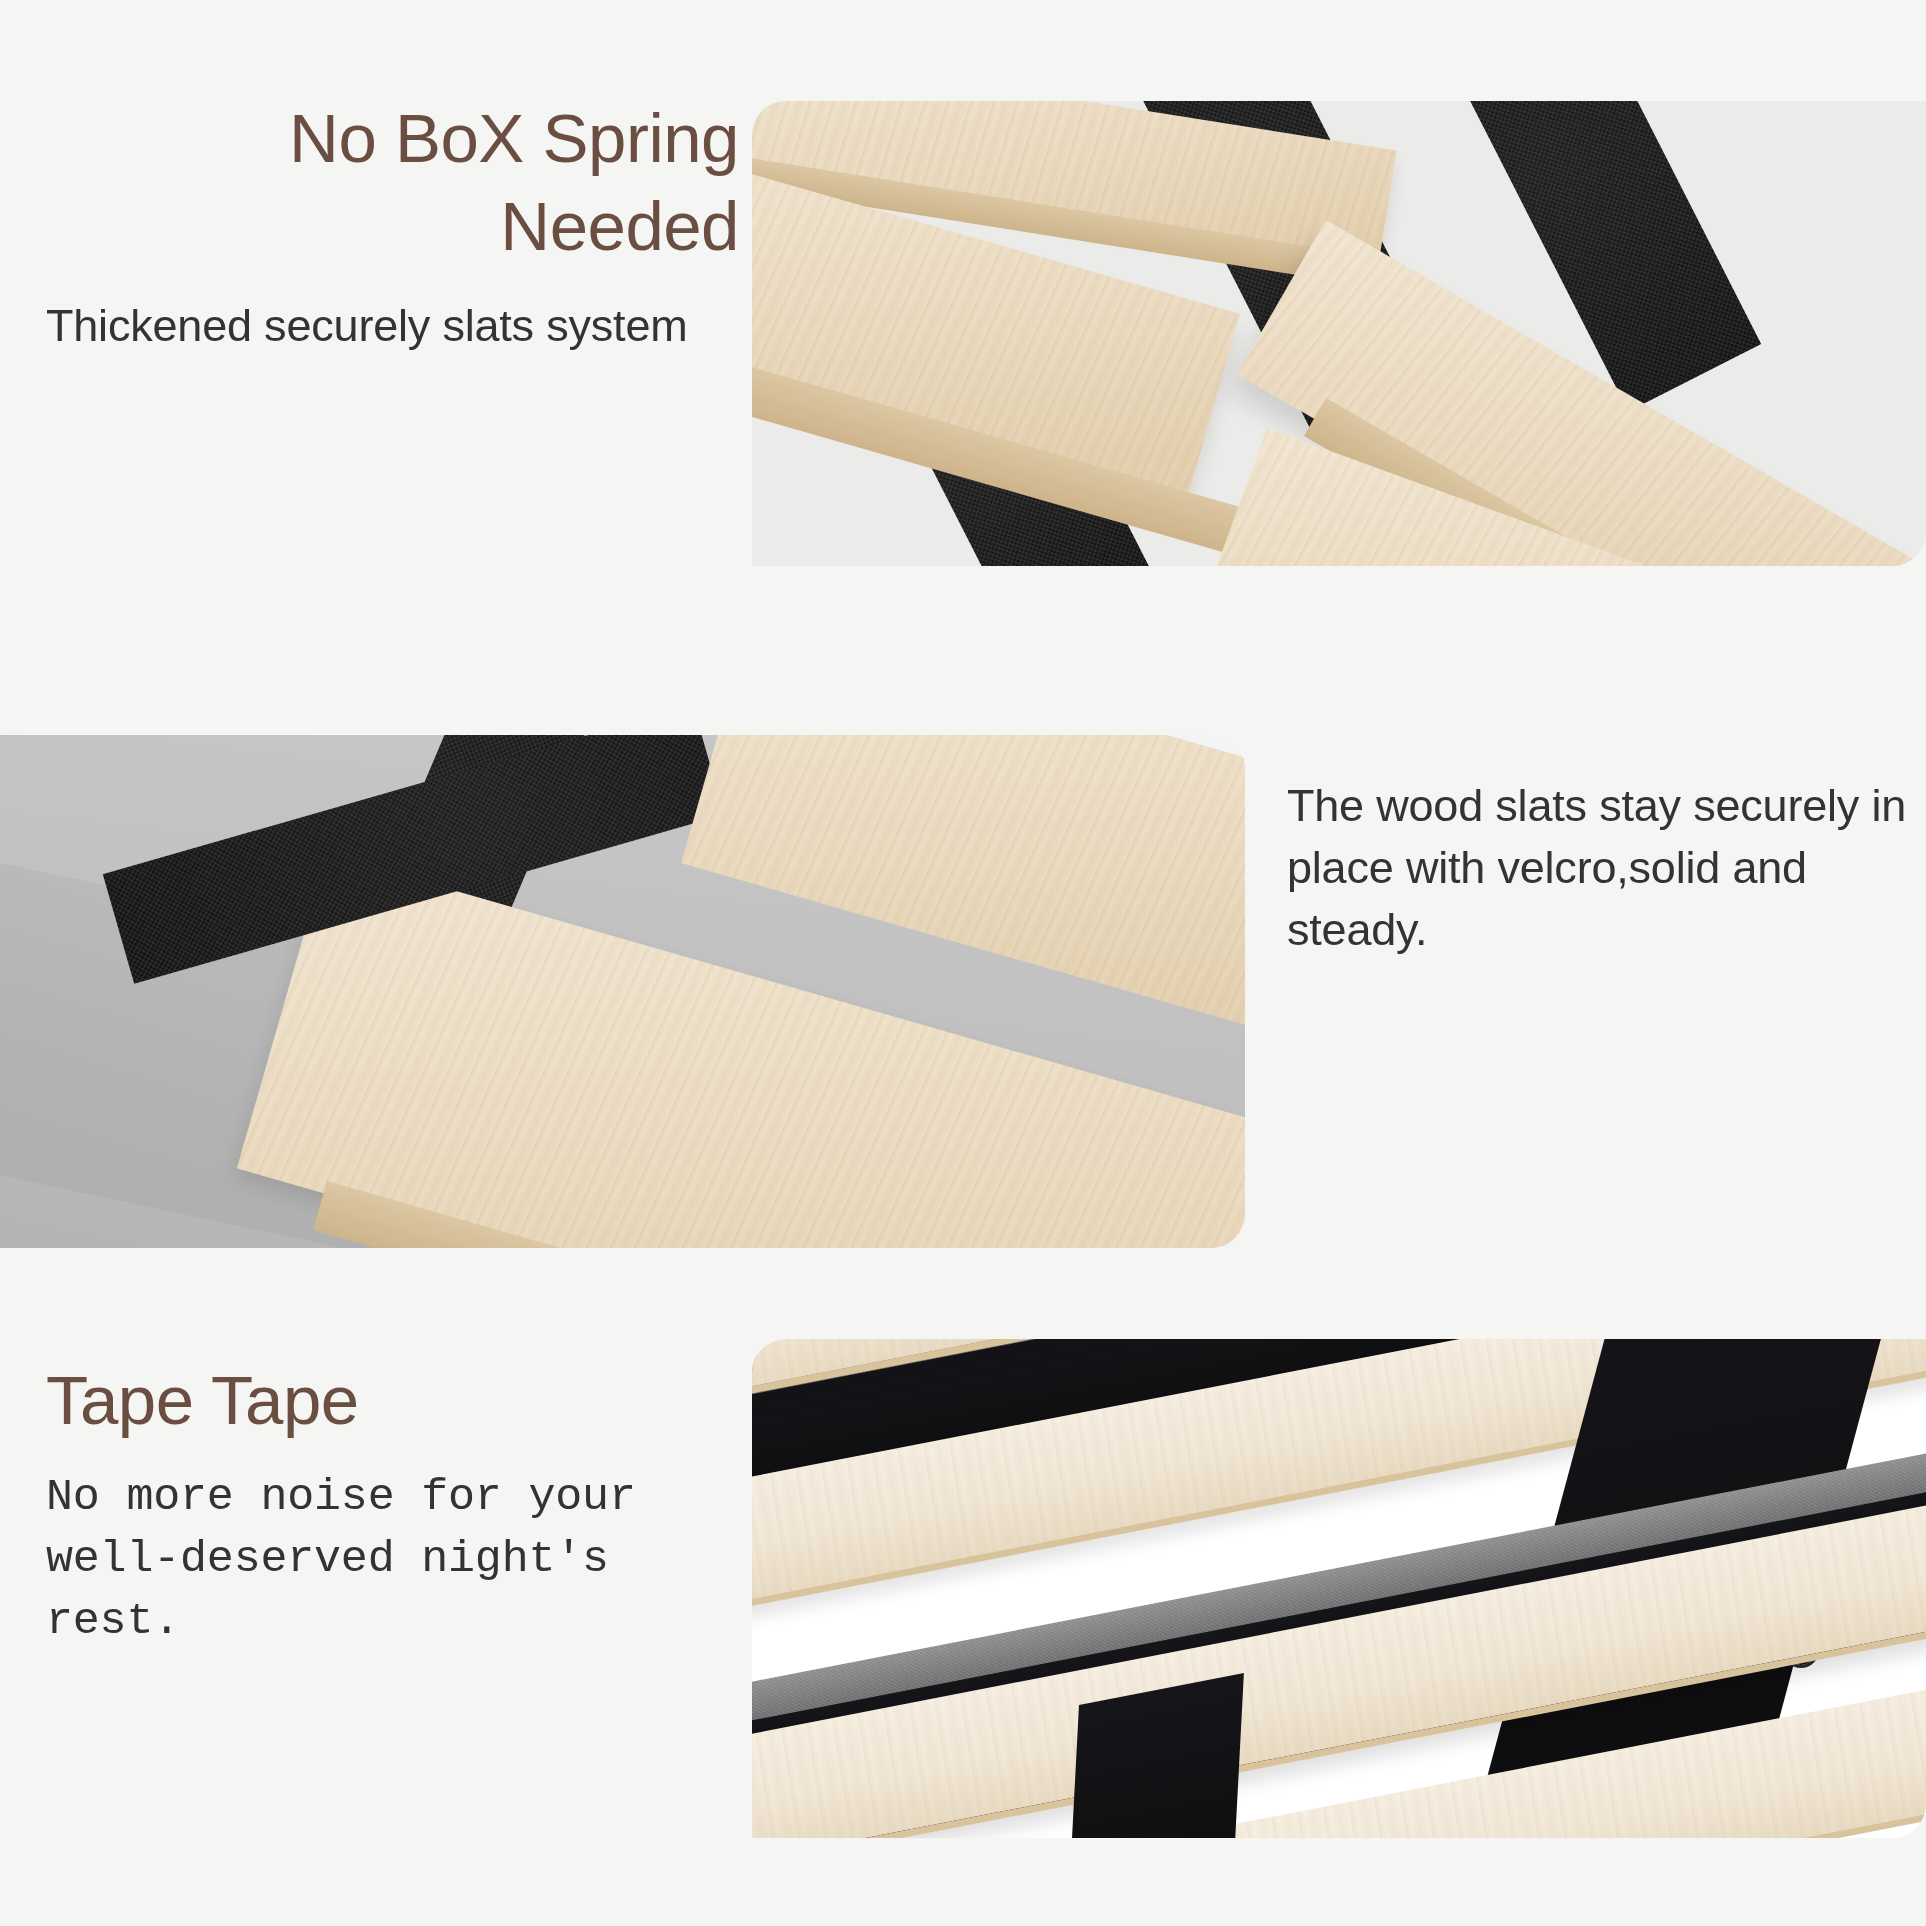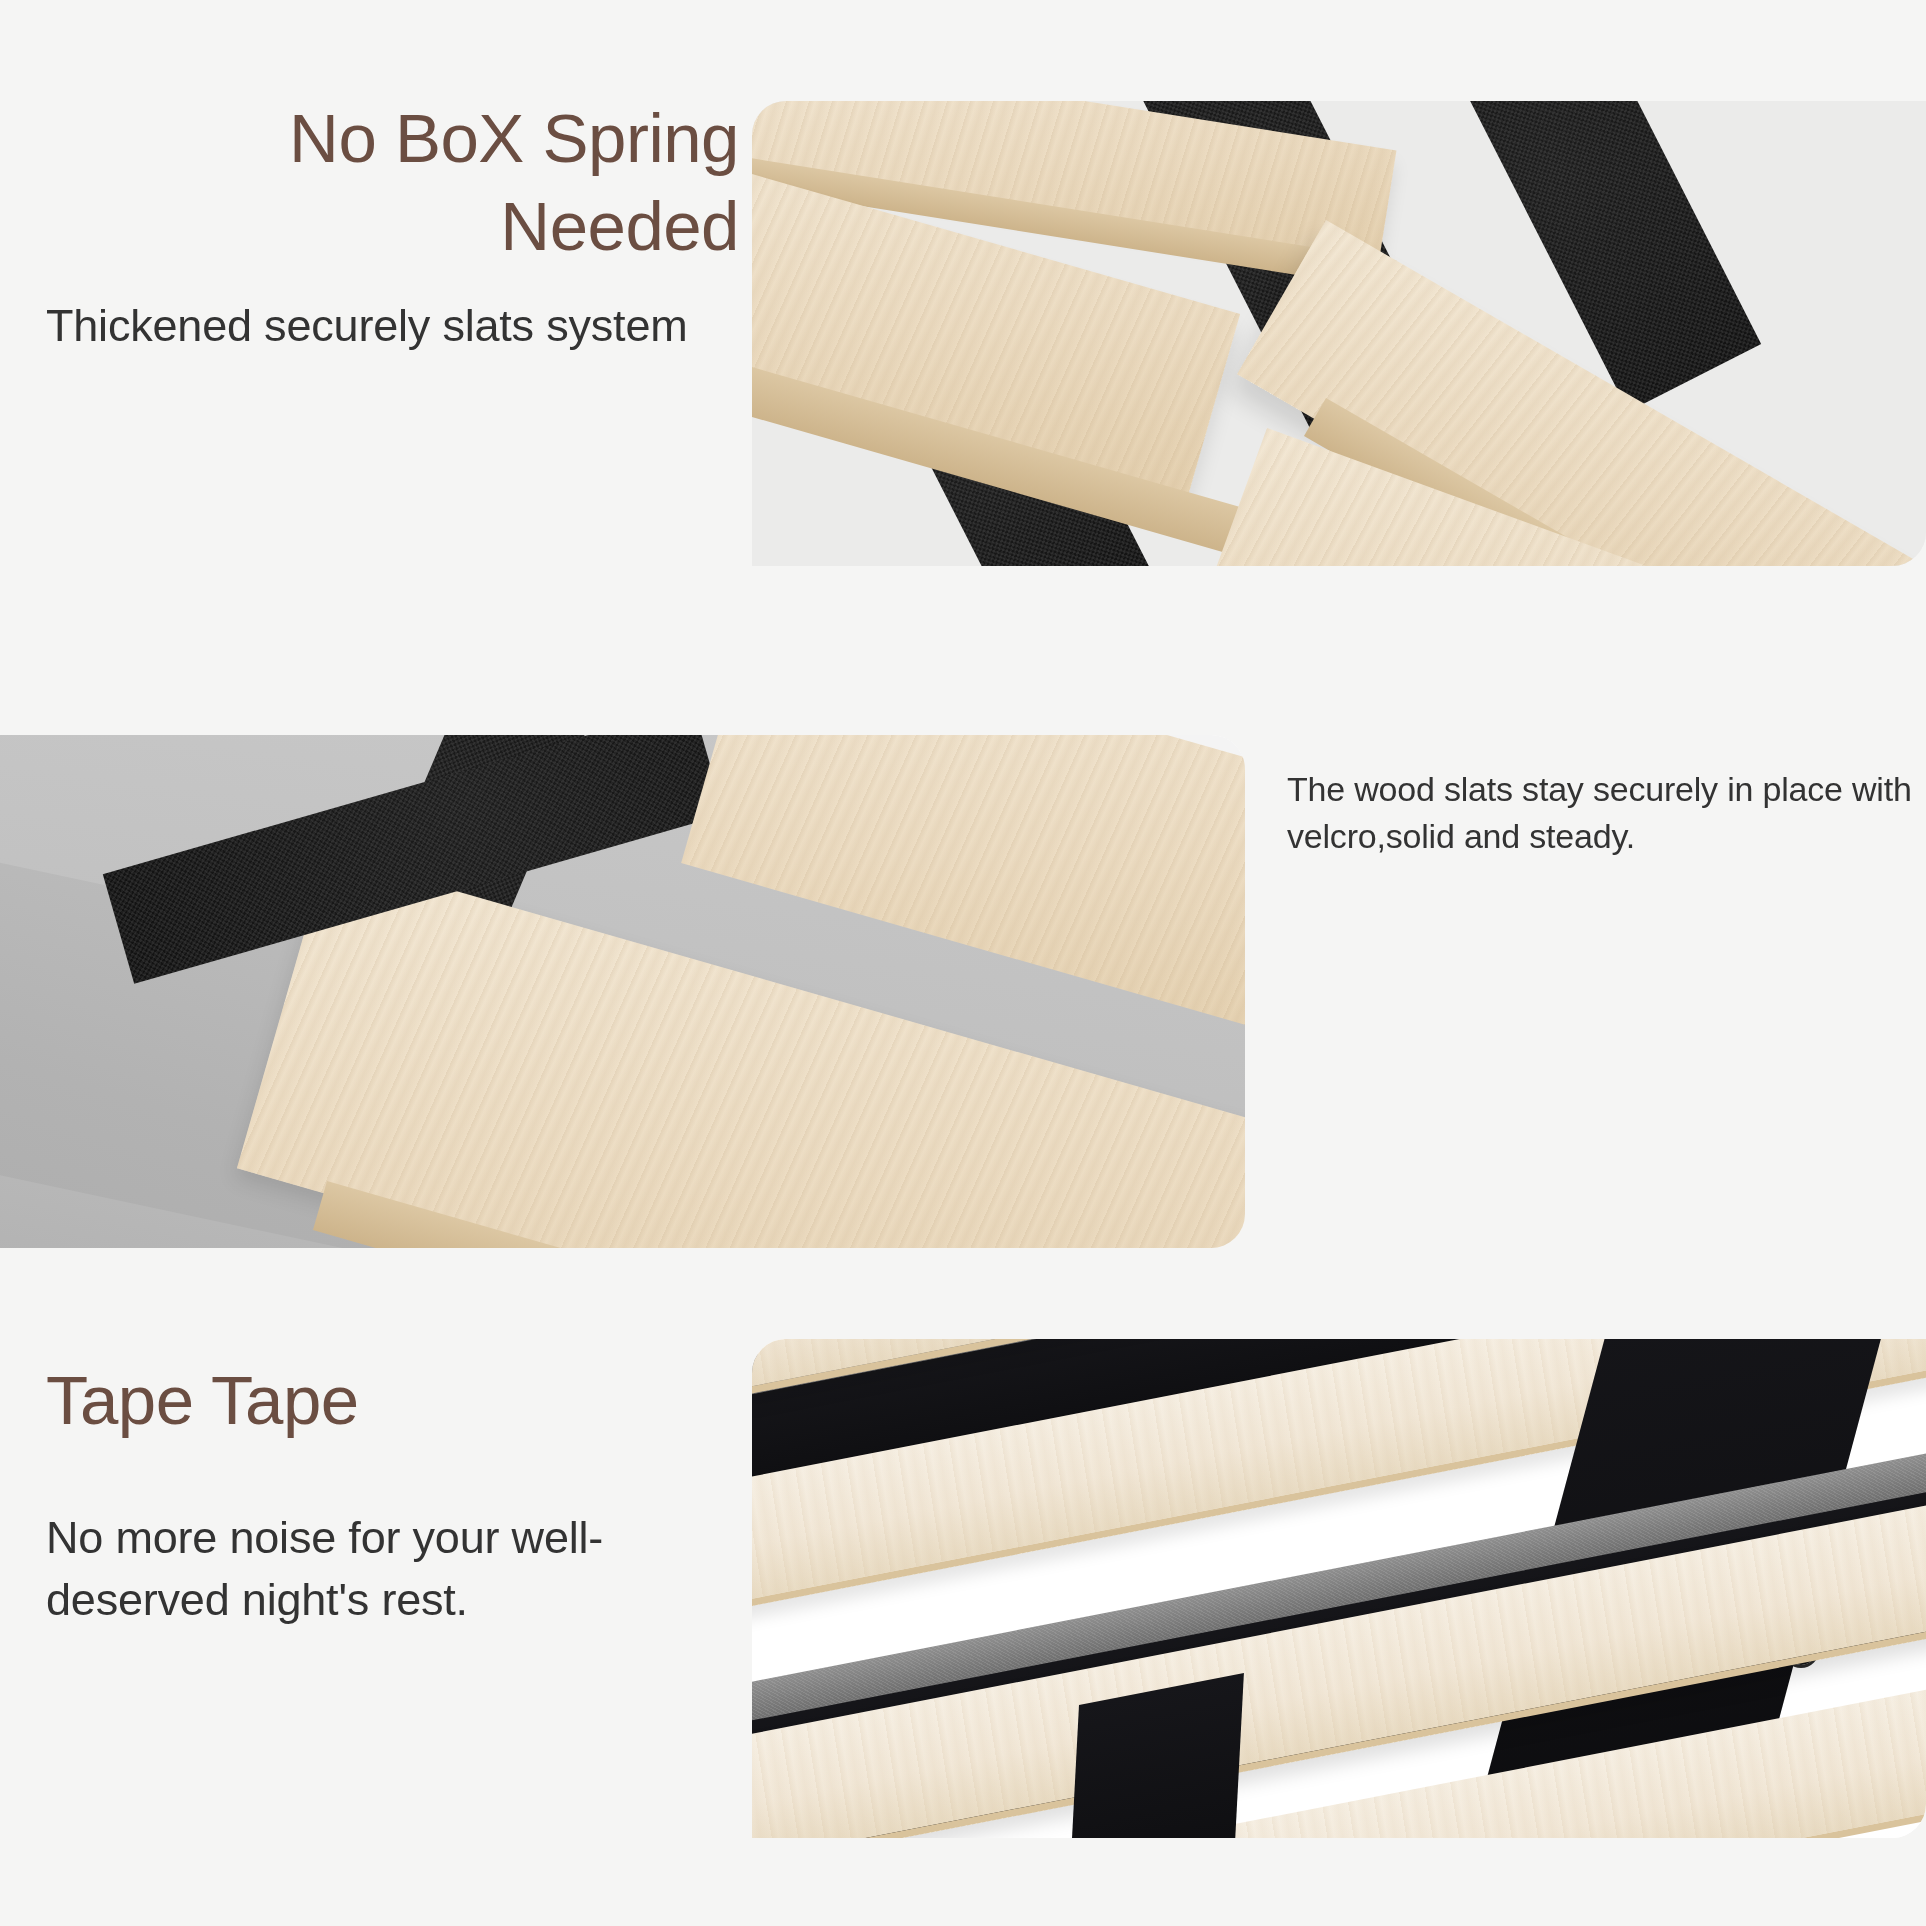--- a/index.html
+++ b/index.html
@@ -45,28 +45,28 @@
     position:absolute;
     left:0px; top:735px; width:1245px; height:513px;
     border-radius:0 34px 34px 0;
     overflow:hidden;
     background:#f8f8f8;
   }
   #sec2-text {
     position:absolute; left:1287px; top:735px; width:634px;
   }
   #sec2-text .heading { font-size:69px; line-height:1.2; white-space:nowrap; }
-  #sec2-text .body-text { font-size:34px; line-height:1.38; margin-top:31px; }
+  #sec2-text .body-text { font-size:45px; line-height:1.38; margin-top:40px; }
 
   
   #sec3-text {
     position:absolute; left:46px; top:1360px; width:673px;
   }
   #sec3-text .heading { font-size:69px; line-height:1.2; }
-  #sec3-text .body-text { font-size:45px; line-height:1.38; margin-top:64px; }
+  #sec3-text .body-text { font-size:45px; line-height:1.38; margin-top:24px;font-family:Liberation Mono, monospace; }
 
   #panel3 {
     position:absolute;
     left:752px; top:1339px; width:1174px; height:499px;
     border-radius:34px 0 34px 0;
     overflow:hidden;
     background:#ffffff;
   }
 
   

